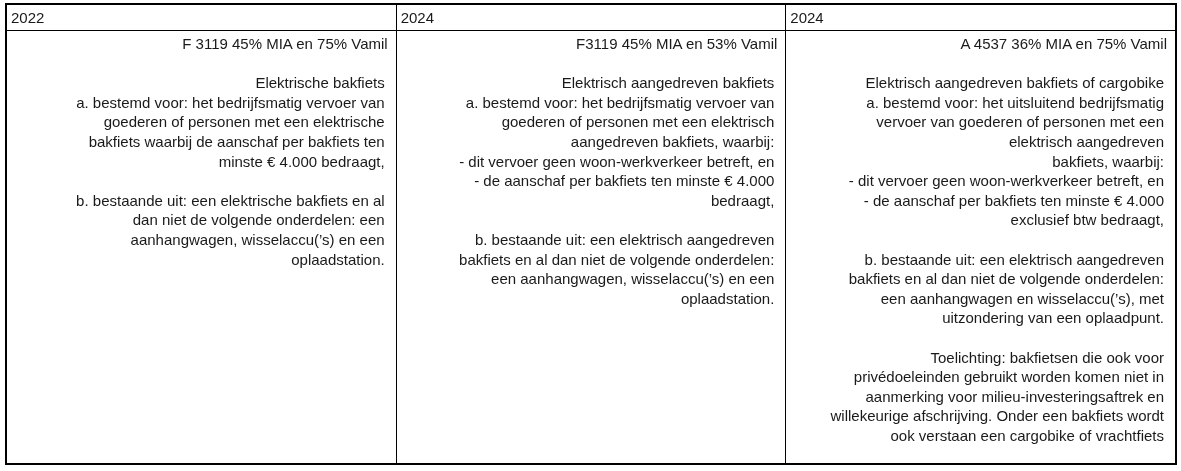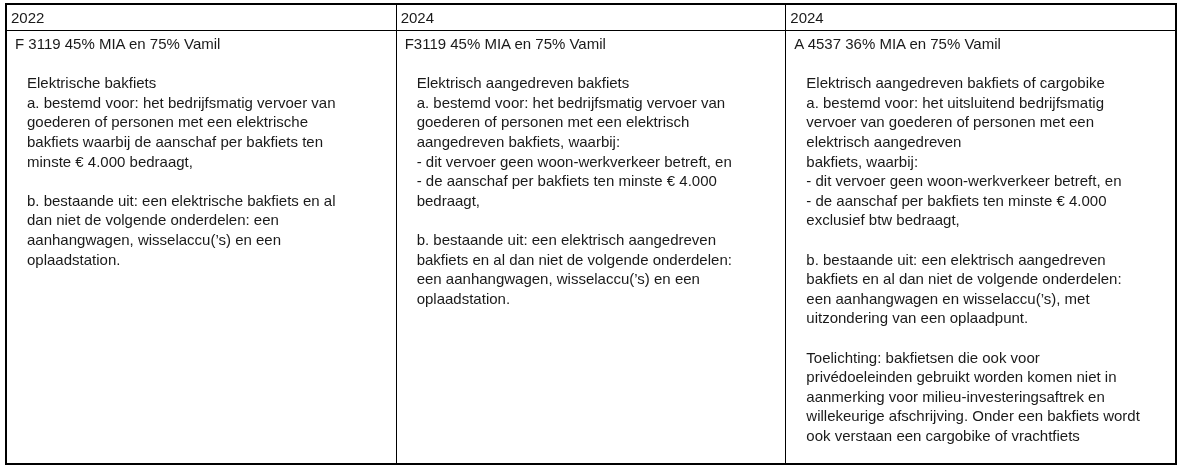--- a/index.html
+++ b/index.html
@@ -35,28 +35,29 @@
     font-weight: normal;
     text-align: left;
     vertical-align: middle;
     padding: 1px 8px 2px 4px;
   }
   table.comparison-table td {
     vertical-align: top;
     font-size: 15px;
     line-height: 19.6px;
     padding: 3px 8px 6px 8px;
+    text-align: right;
   }
   .cell-code {
     white-space: pre-wrap;
     margin: 0 0 19.6px 0;
   }
   .cell-desc {
     white-space: pre-wrap;
-    margin: 12px;
+    margin: 3px;
   }
 </style>
 </head>
 <body>
 
 <table class="comparison-table">
   <thead>
     <tr>
       <th>2022</th>
       <th>2024</th>
@@ -72,21 +73,21 @@
 goederen of personen met een elektrische
 bakfiets waarbij de aanschaf per bakfiets ten
 minste € 4.000 bedraagt,
 
 b. bestaande uit: een elektrische bakfiets en al
 dan niet de volgende onderdelen: een
 aanhangwagen, wisselaccu(’s) en een
 oplaadstation.</div>
       </td>
       <td>
-        <div class="cell-code">F3119 45% MIA en 75% Vamil</div>
+        <div class="cell-code">F3119 45% MIA en 53% Vamil</div>
         <div class="cell-desc">Elektrisch aangedreven bakfiets
 a. bestemd voor: het bedrijfsmatig vervoer van
 goederen of personen met een elektrisch
 aangedreven bakfiets, waarbij:
 - dit vervoer geen woon-werkverkeer betreft, en
 - de aanschaf per bakfiets ten minste € 4.000
 bedraagt,
 
 b. bestaande uit: een elektrisch aangedreven
 bakfiets en al dan niet de volgende onderdelen:

